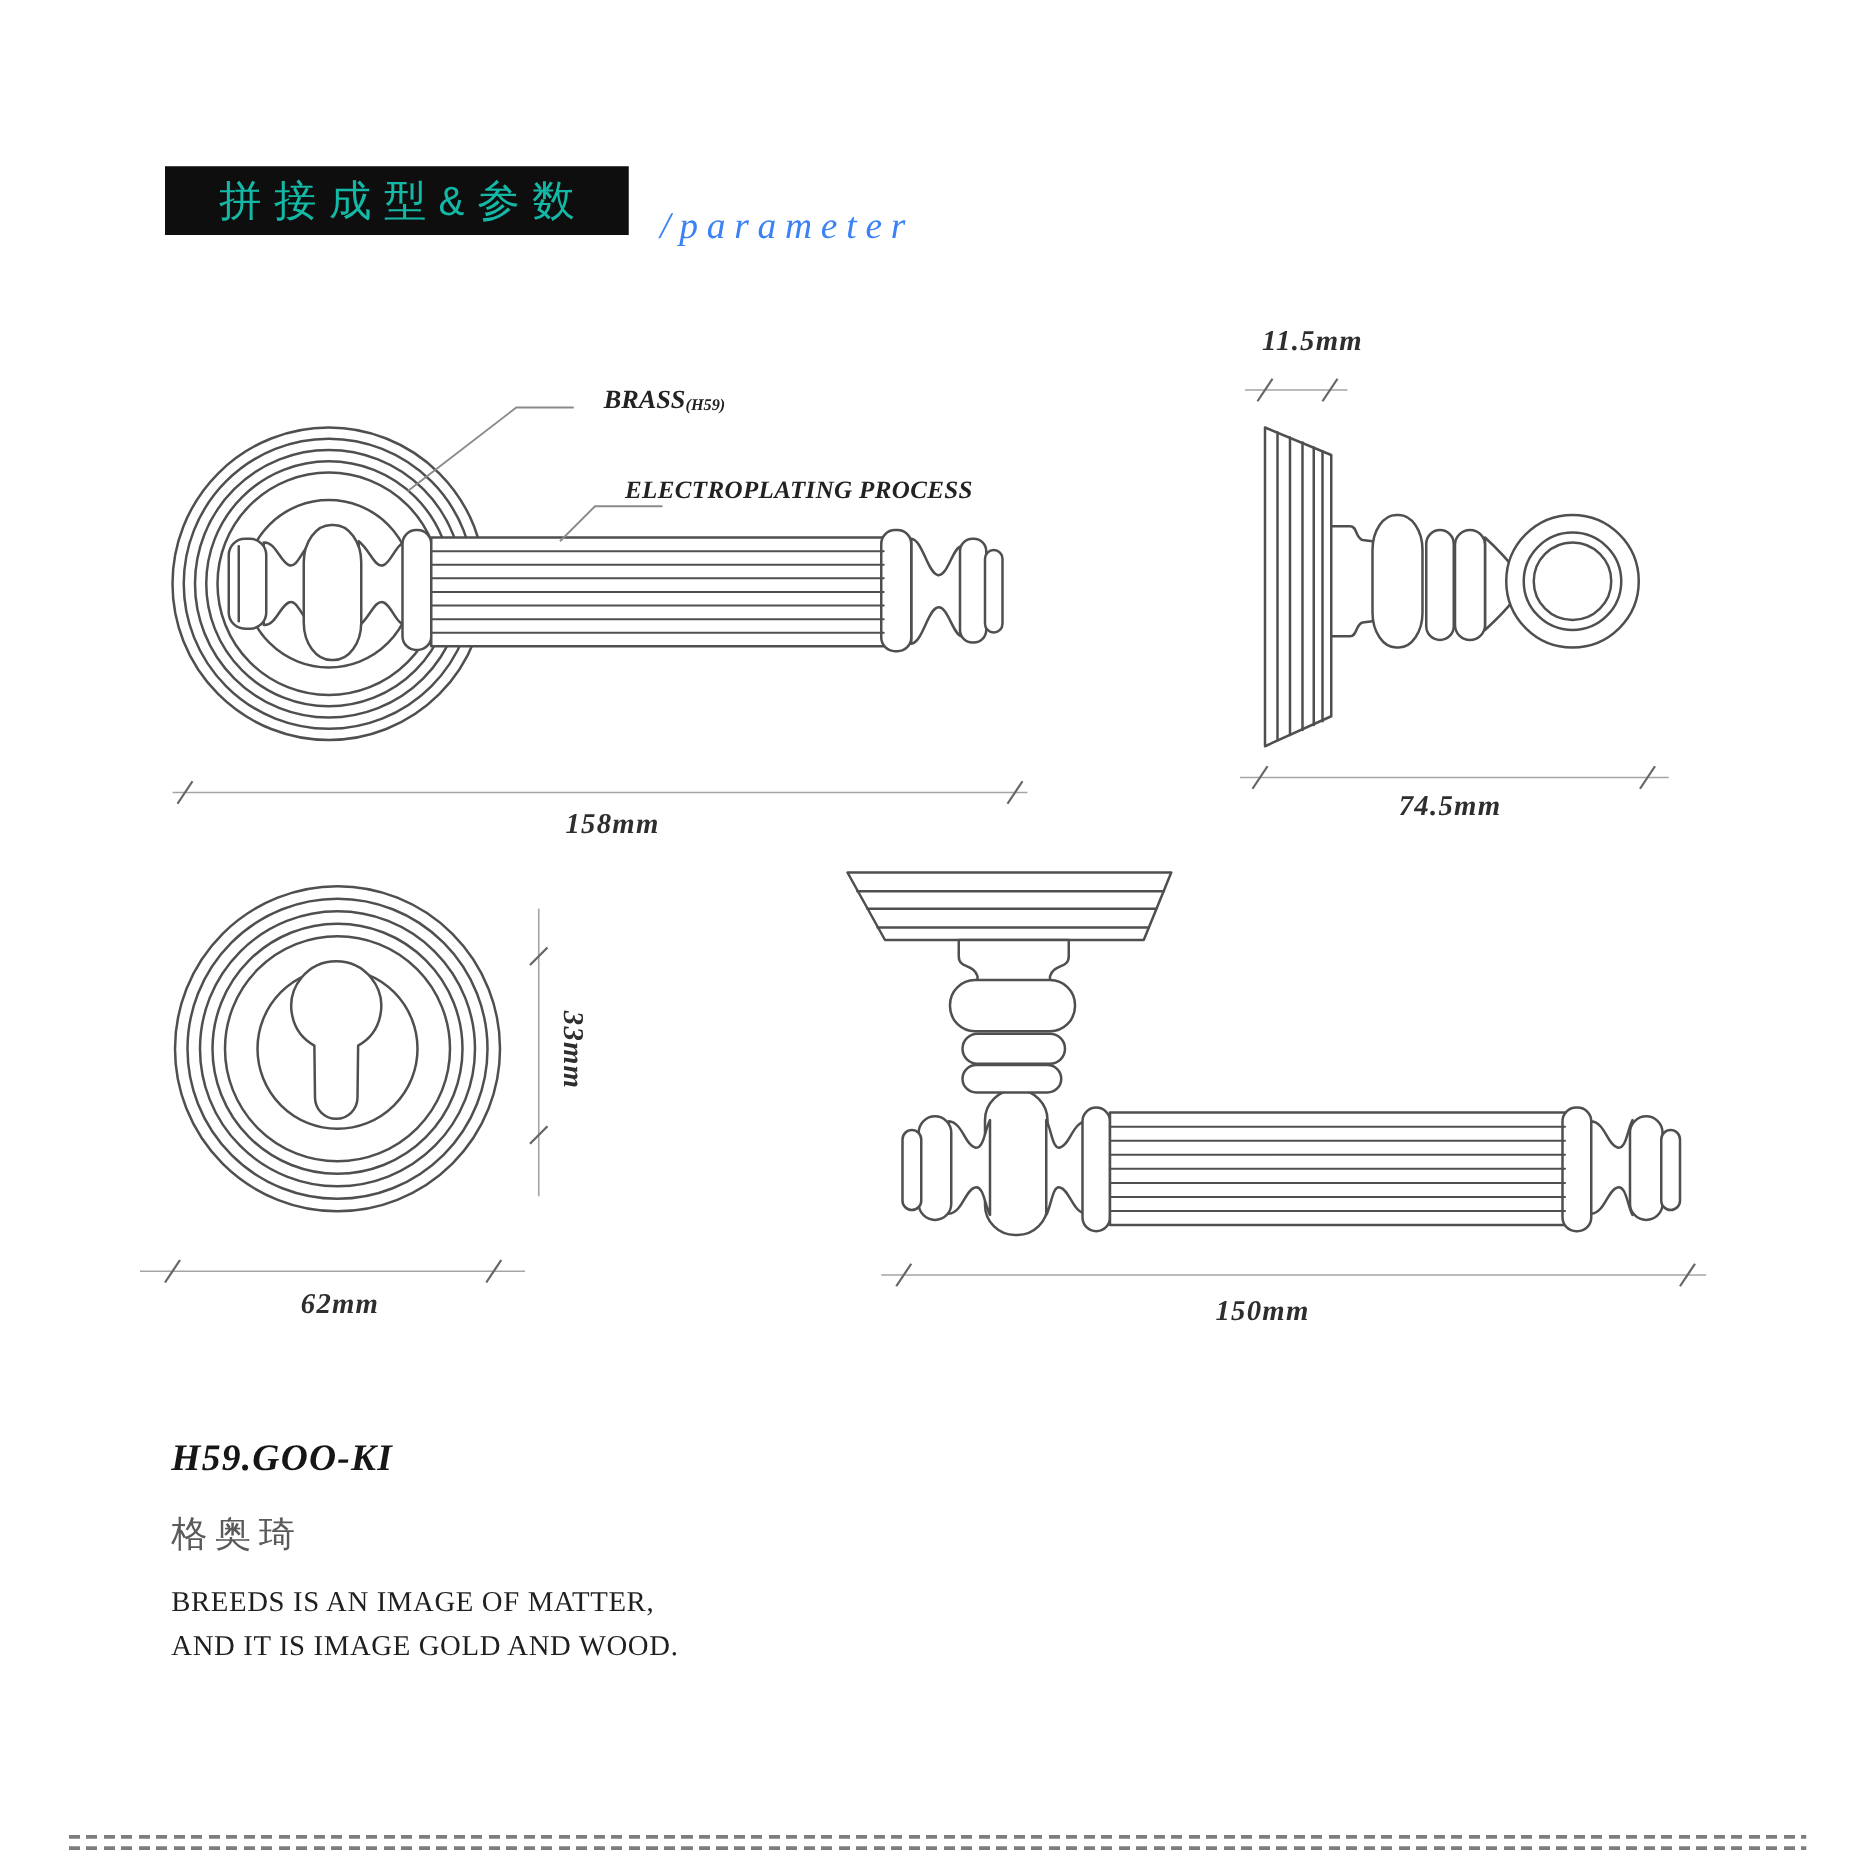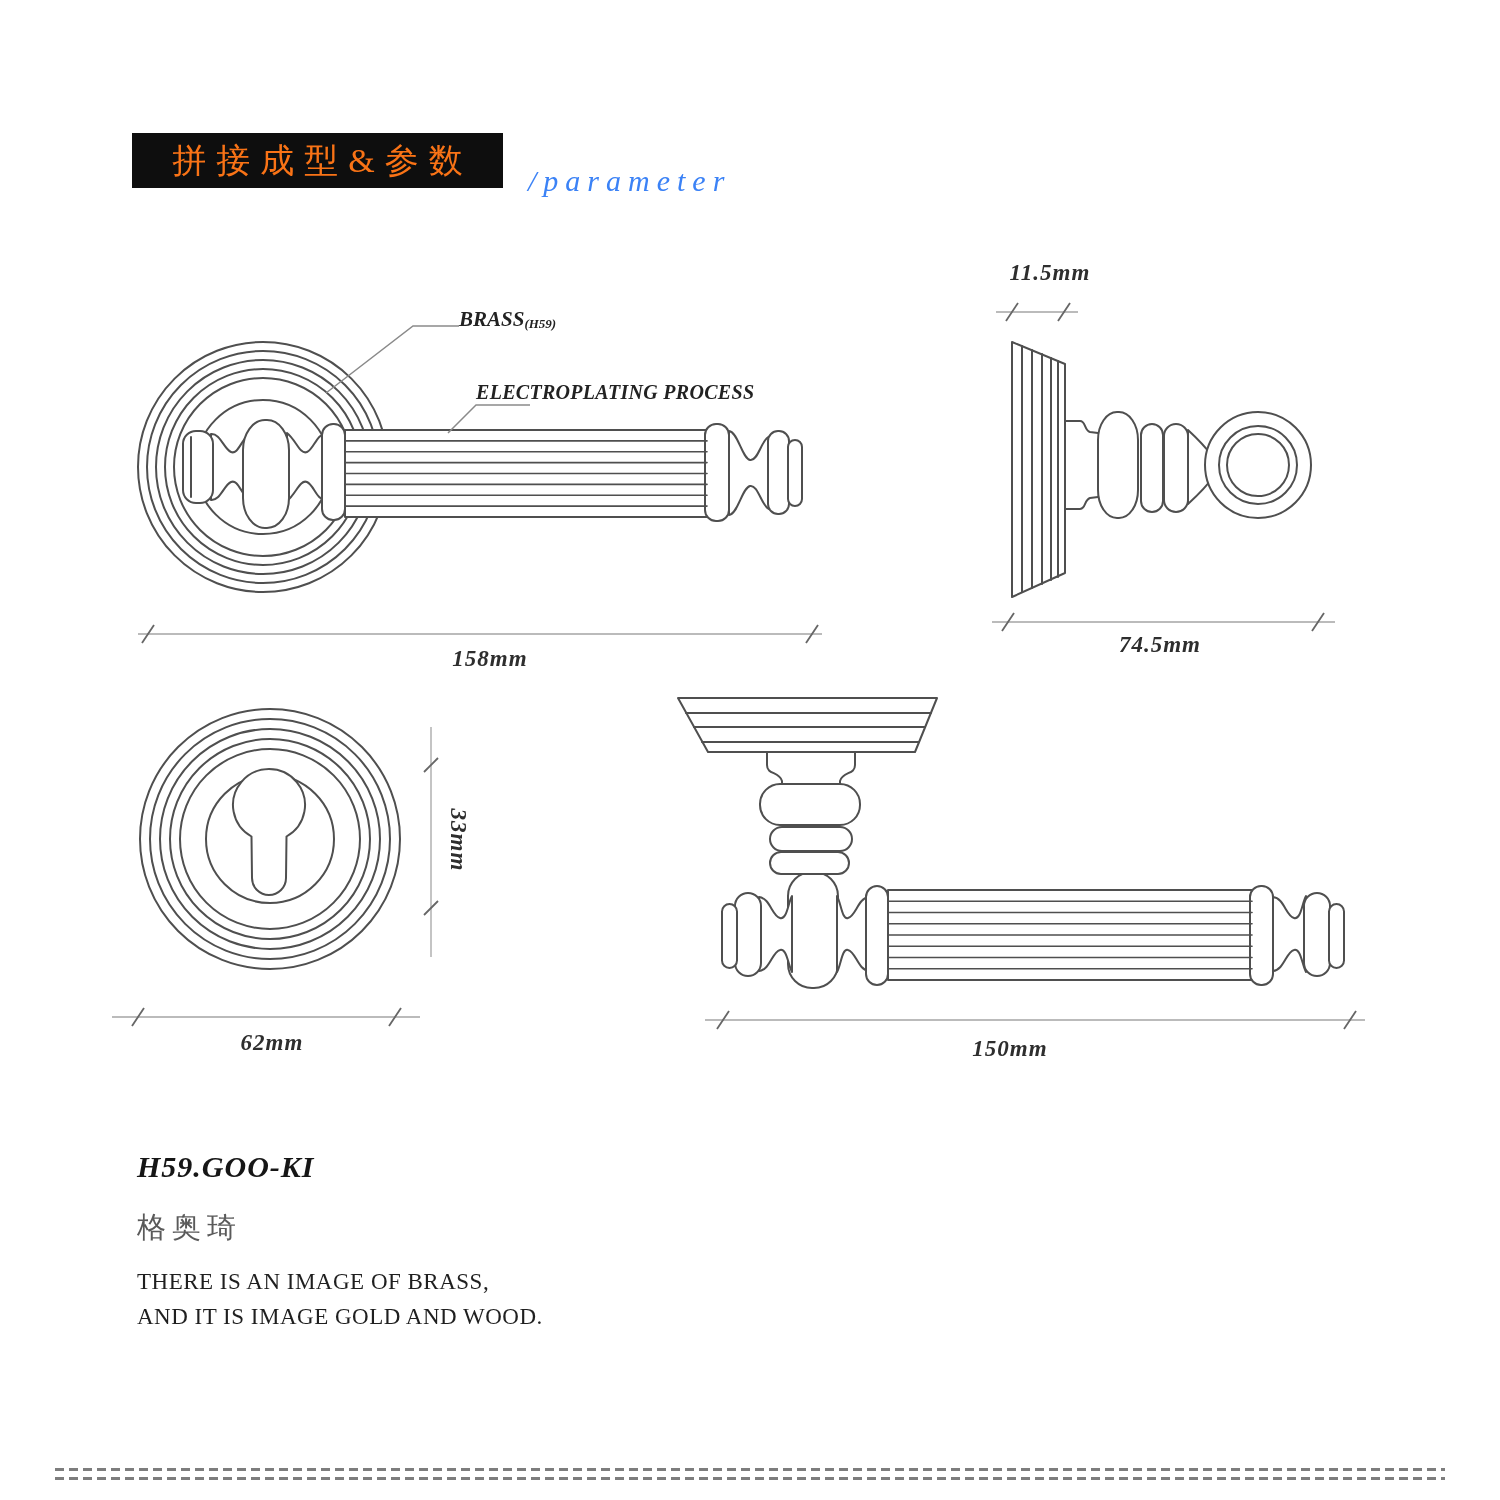--- a/index.html
+++ b/index.html
@@ -7,29 +7,29 @@
     position:relative;width:1500px;height:1500px;background:#ffffff;
     font-family:"Liberation Serif","DejaVu Serif",serif;overflow:hidden;margin:0 auto;
   }
   .abs{position:absolute;}
   
   .title-box{
     left:132px;top:133px;width:371px;height:55px;background:#0e0e0e;
     display:flex;align-items:center;justify-content:center;
   }
   .title-cn{
-    color:#f97316;font-size:34px;letter-spacing:10px;padding-left:10px;
-    font-family:Liberation Serif, serif;font-weight:500;white-space:nowrap;
+    color:#14b8a6;font-size:34px;letter-spacing:10px;padding-left:10px;
+    font-family:Liberation Mono, monospace;font-weight:500;white-space:nowrap;
   }
   .title-en{
     left:528px;top:164px;font-size:30px;font-style:italic;color:#3b82f6;
     letter-spacing:7px;white-space:nowrap;
   }
   
-  .callout{font-weight:bold;font-style:italic;color:#222;white-space:nowrap;}
+  .callout{font-weight:bold;font-style:italic;color:#222;white-space:nowrap;margin-left:24px;}
   .callout .main{font-size:21px;}
   .callout .sub{font-size:13px;vertical-align:-2px;}
   .process-label{font-size:20px;letter-spacing:0.3px;text-align:center;}
   
   .dim{
     font-size:23px;font-style:italic;font-weight:bold;color:#2e2e2e;
     width:120px;text-align:center;letter-spacing:1px;white-space:nowrap;
   }
   .dim-rot{transform:rotate(90deg);transform-origin:center center;}
   
@@ -210,20 +210,20 @@
       <line x1="705" y1="1020" x2="1365" y2="1020" stroke="#a5a5a5" stroke-width="1.3"></line>
       <line x1="717" y1="1029" x2="729" y2="1011" stroke="#666" stroke-width="1.8"></line>
       <line x1="1344" y1="1029" x2="1356" y2="1011" stroke="#666" stroke-width="1.8"></line>
     </g>
   </svg>
   <div class="abs dim" style="left:950px;top:1036px;">150mm</div>
 
   <div class="abs model">H59.GOO-KI</div>
   <div class="abs name-cn">格奥琦</div>
   <div class="abs tagline">
-    <div>THERE IS AN IMAGE OF BRASS,</div>
+    <div>BREEDS IS AN IMAGE OF MATTER,</div>
     <div>AND IT IS IMAGE GOLD AND WOOD.</div>
   </div>
 
   <div class="abs dashes" style="top:1468px;"></div>
   <div class="abs dashes" style="top:1477px;"></div>
 
 </div>
 
 </body></html>

